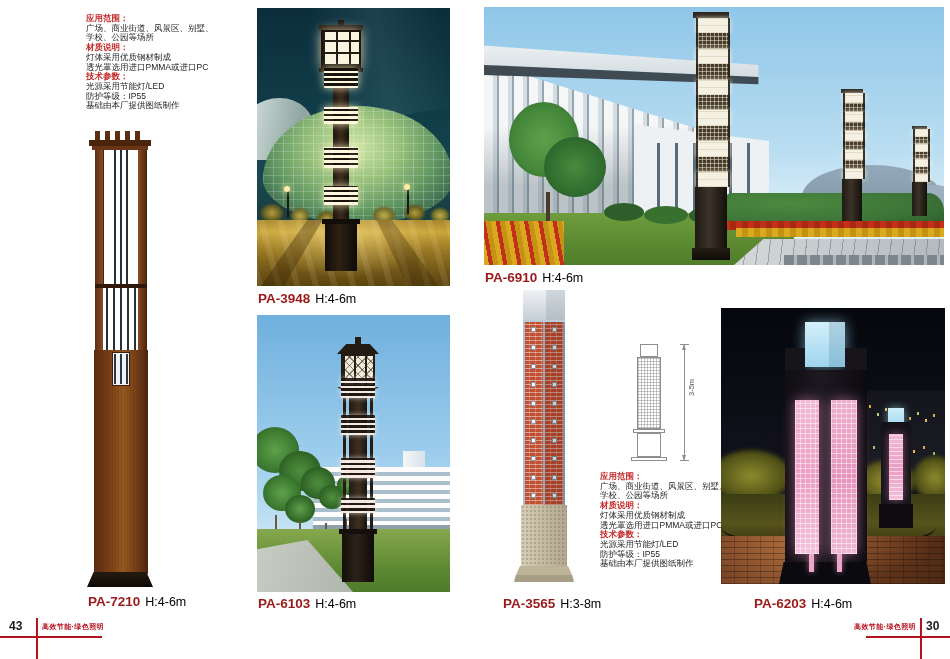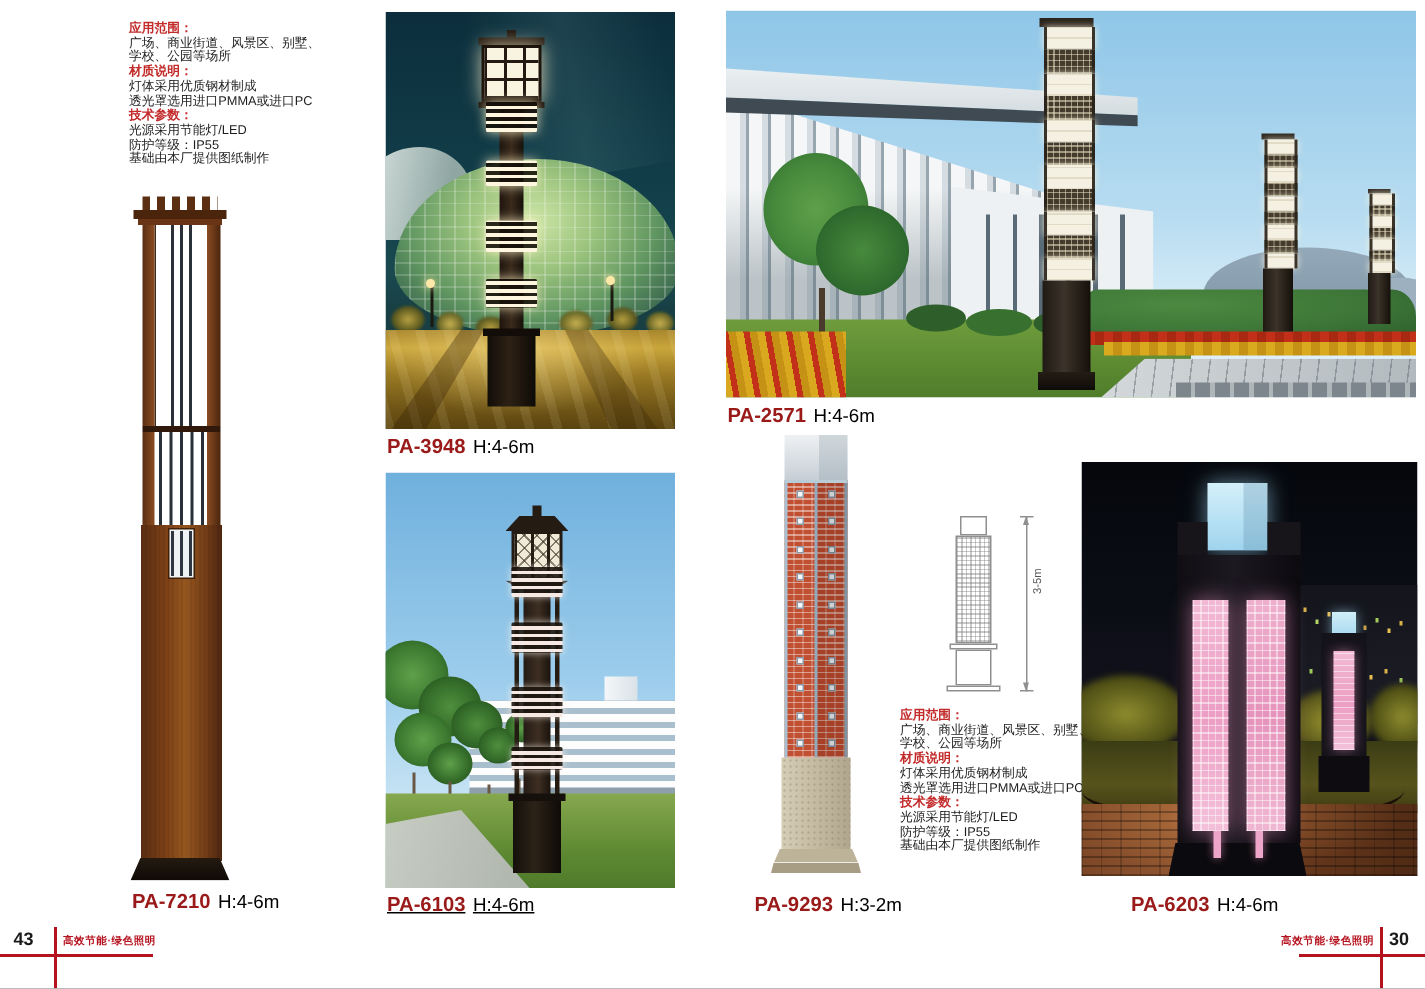--- a/index.html
+++ b/index.html
@@ -181,21 +181,21 @@
       <div class="abs" style="left:12px;top:56px;width:18px;height:182px;background:linear-gradient(90deg,#241b14,#3d2e22 55%,#1a130d);"></div>
       <div class="slats slats-pink" style="left:4px;top:41px;width:34px;height:20px;"></div>
       <div class="slats slats-pink" style="left:4px;top:78px;width:34px;height:20px;"></div>
       <div class="slats slats-pink" style="left:4px;top:121px;width:34px;height:20px;"></div>
       <div class="slats slats-pink" style="left:4px;top:161px;width:34px;height:15px;"></div>
       <div class="abs" style="left:2px;top:192px;width:38px;height:5px;background:#15100b;"></div>
       <div class="abs" style="left:5px;top:197px;width:32px;height:48px;background:linear-gradient(90deg,#15100b,#2c2217 45%,#0f0b07);"></div>
     </div>
   </div>
 
-  <div class="plabel" style="left:258px;top:594px;text-decoration:underline;">
+  <div class="plabel" style="left:258px;top:594px;">
     <span class="pcode">PA-6103</span><span class="ph">H:4-6m</span>
   </div>
 
   <div class="photo" style="left:484px;top:7px;width:460px;height:258px;">
     <div class="abs" style="left:0;top:0;width:100%;height:100%;background:linear-gradient(180deg,#8fc6e8,#b9ddf1 55%,#d9edf8 78%,#e3f1f9);"></div>
     <div class="blob" style="left:318px;top:158px;width:140px;height:64px;border-radius:100% 100% 0 0/100% 100% 0 0;background:linear-gradient(180deg,#93a8b8,#7b93a5);"></div>
     <div class="blob" style="left:420px;top:178px;width:60px;height:44px;border-radius:100% 100% 0 0/100% 100% 0 0;background:#9db0c0;"></div>
 
     <div class="abs" style="left:0;top:55px;width:215px;height:160px;clip-path:polygon(0 0,100% 42%,100% 100%,0 100%);
          background:linear-gradient(180deg,rgba(0,0,0,0) 40%,rgba(80,100,110,.35) 78%),
@@ -264,21 +264,21 @@
         <div class="seg seg-grid" style="height:7.5px;"></div>
         <div class="seg seg-lite" style="height:7.5px;"></div>
         <div class="seg seg-grid" style="height:7.5px;"></div>
         <div class="seg seg-lite" style="height:7.5px;"></div>
       </div>
       <div class="abs" style="left:-1px;top:56px;width:15px;height:34px;background:linear-gradient(90deg,#1f1a14,#3c332a 45%,#141009);"></div>
     </div>
   </div>
 
   <div class="plabel" style="left:485px;top:268px;">
-    <span class="pcode">PA-2571</span><span class="ph">H:4-6m</span>
+    <span class="pcode">PA-6910</span><span class="ph">H:4-6m</span>
   </div>
 
   <div class="abs" style="left:514px;top:290px;width:60px;height:292px;">
     <div class="abs" style="left:9px;top:0;width:42px;height:30px;background:linear-gradient(180deg,#eef1f3,#c6ced6);">
       <div style="position:absolute;right:0;top:0;width:45%;height:100%;background:rgba(140,155,165,.3);"></div>
     </div>
     <div class="abs" style="left:9px;top:30px;width:42px;height:185px;">
       <div class="brickface" style="left:0;width:21px;">
         <div class="win"></div>
           <div class="win"></div>
@@ -307,21 +307,21 @@
       <div class="abs" style="left:20px;top:0;width:2px;height:100%;background:#93aabb;"></div>
       <div class="abs" style="left:40px;top:0;width:2px;height:100%;background:#7e94a4;"></div>
       <div class="abs" style="left:0;top:0;width:100%;height:2px;background:#b9cdd9;"></div>
     </div>
     <div class="abs" style="left:7px;top:215px;width:46px;height:61px;background:radial-gradient(rgba(120,110,90,.35) 1px,rgba(0,0,0,0) 1px),linear-gradient(90deg,#d6cdb6,#c6bca4 45%,#b0a68d);background-size:4px 4px,100% 100%;"></div>
     <div class="abs" style="left:2px;top:276px;width:56px;height:9px;background:#bdb399;clip-path:polygon(7% 0,93% 0,100% 100%,0 100%);"></div>
     <div class="abs" style="left:0;top:285px;width:60px;height:7px;background:#a79d84;clip-path:polygon(3% 0,97% 0,100% 100%,0 100%);"></div>
   </div>
 
   <div class="plabel" style="left:503px;top:594px;">
-    <span class="pcode">PA-9293</span><span class="ph">H:3-2m</span>
+    <span class="pcode">PA-3565</span><span class="ph">H:3-8m</span>
   </div>
 
   <div class="abs" style="left:628px;top:340px;width:82px;height:126px;">
     <div class="tline" style="left:12px;top:4px;width:18px;height:13px;"></div>
     <div class="tline" style="left:9px;top:17px;width:24px;height:72px;background:repeating-linear-gradient(0deg,rgba(120,120,120,.4) 0 1px,rgba(0,0,0,0) 1px 3px),repeating-linear-gradient(90deg,rgba(120,120,120,.4) 0 1px,rgba(0,0,0,0) 1px 3px),#fff;"></div>
     <div class="tline" style="left:5px;top:89px;width:32px;height:4px;"></div>
     <div class="tline" style="left:9px;top:93px;width:24px;height:24px;"></div>
     <div class="tline" style="left:3px;top:117px;width:36px;height:4px;"></div>
     <div class="abs" style="left:56px;top:4px;width:1px;height:117px;background:#8f8f8f;"></div>
     <div class="abs" style="left:52px;top:4px;width:9px;height:1px;background:#8f8f8f;"></div>

